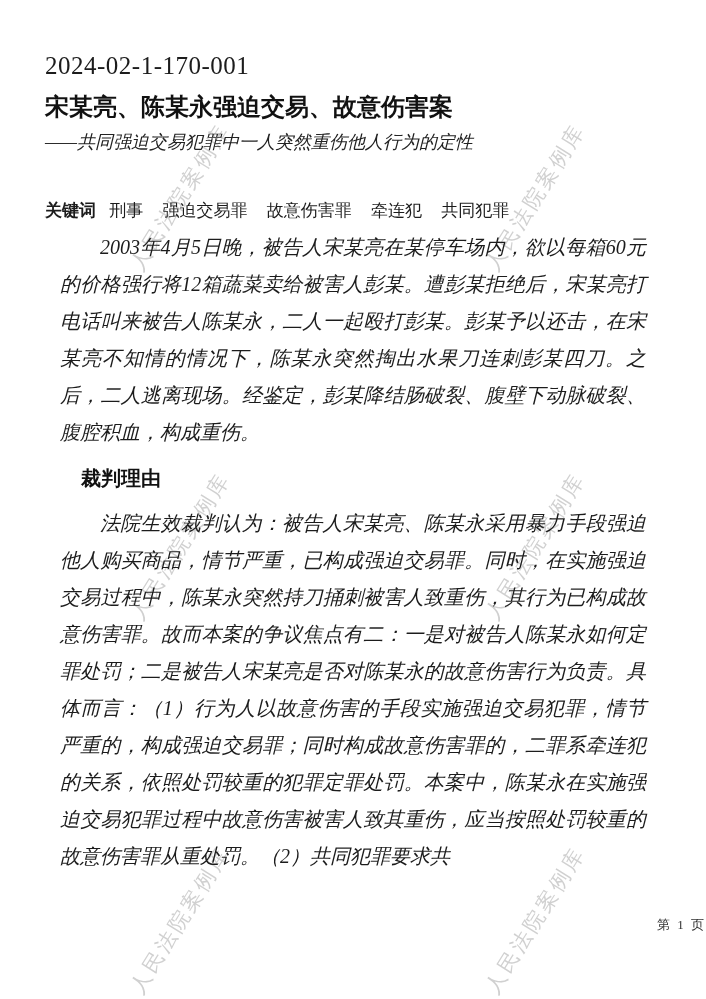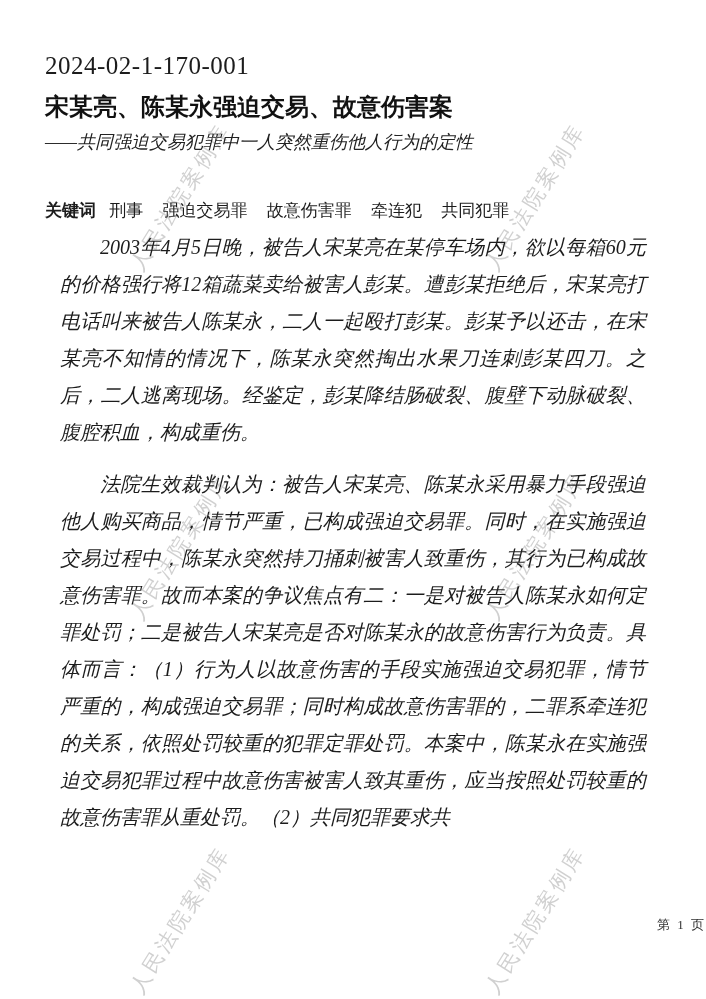--- a/index.html
+++ b/index.html
@@ -124,20 +124,21 @@
       <span class="kw-item">强迫交易罪</span>
       <span class="kw-item">故意伤害罪</span>
       <span class="kw-item">牵连犯</span>
       <span class="kw-item">共同犯罪</span>
     </div>
 
 
     <p class="para first-after-heading">2003年4月5日晚，被告人宋某亮在某停车场内，欲以每箱60元的价格强行将12箱蔬菜卖给被害人彭某。遭彭某拒绝后，宋某亮打电话叫来被告人陈某永，二人一起殴打彭某。彭某予以还击，在宋某亮不知情的情况下，陈某永突然掏出水果刀连刺彭某四刀。之后，二人逃离现场。经鉴定，彭某降结肠破裂、腹壁下动脉破裂、腹腔积血，构成重伤。</p>
 
 
+    <h2 class="sec-heading second">裁判理由</h2>
 
     <p class="para">法院生效裁判认为：被告人宋某亮、陈某永采用暴力手段强迫他人购买商品，情节严重，已构成强迫交易罪。同时，在实施强迫交易过程中，陈某永突然持刀捅刺被害人致重伤，其行为已构成故意伤害罪。故而本案的争议焦点有二：一是对被告人陈某永如何定罪处罚；二是被告人宋某亮是否对陈某永的故意伤害行为负责。具体而言：（1）行为人以故意伤害的手段实施强迫交易犯罪，情节严重的，构成强迫交易罪；同时构成故意伤害罪的，二罪系牵连犯的关系，依照处罚较重的犯罪定罪处罚。本案中，陈某永在实施强迫交易犯罪过程中故意伤害被害人致其重伤，应当按照处罚较重的故意伤害罪从重处罚。（2）共同犯罪要求共</p>
 
   </div>
 
   <div class="footer">第 1 页</div>
 
 </div>
 
 </body></html>

